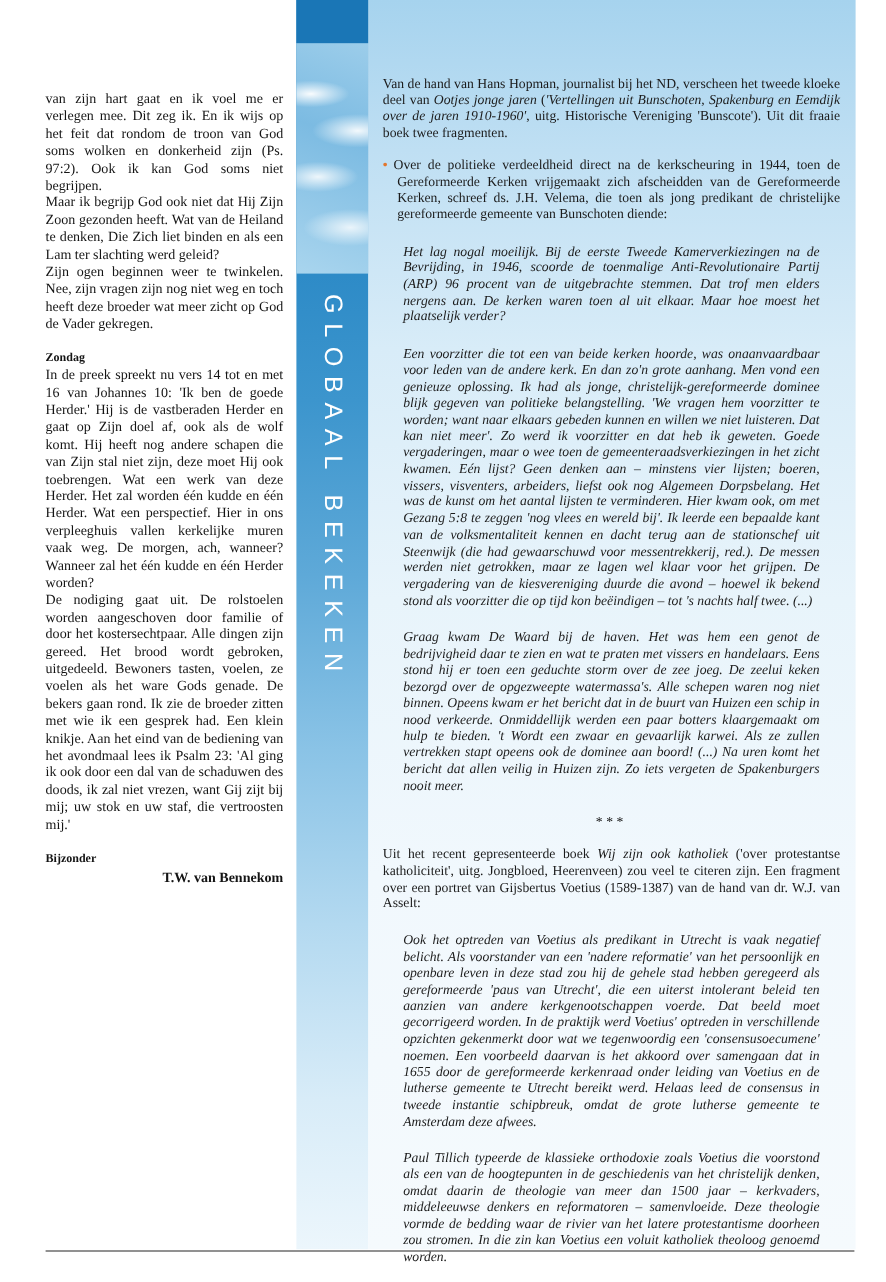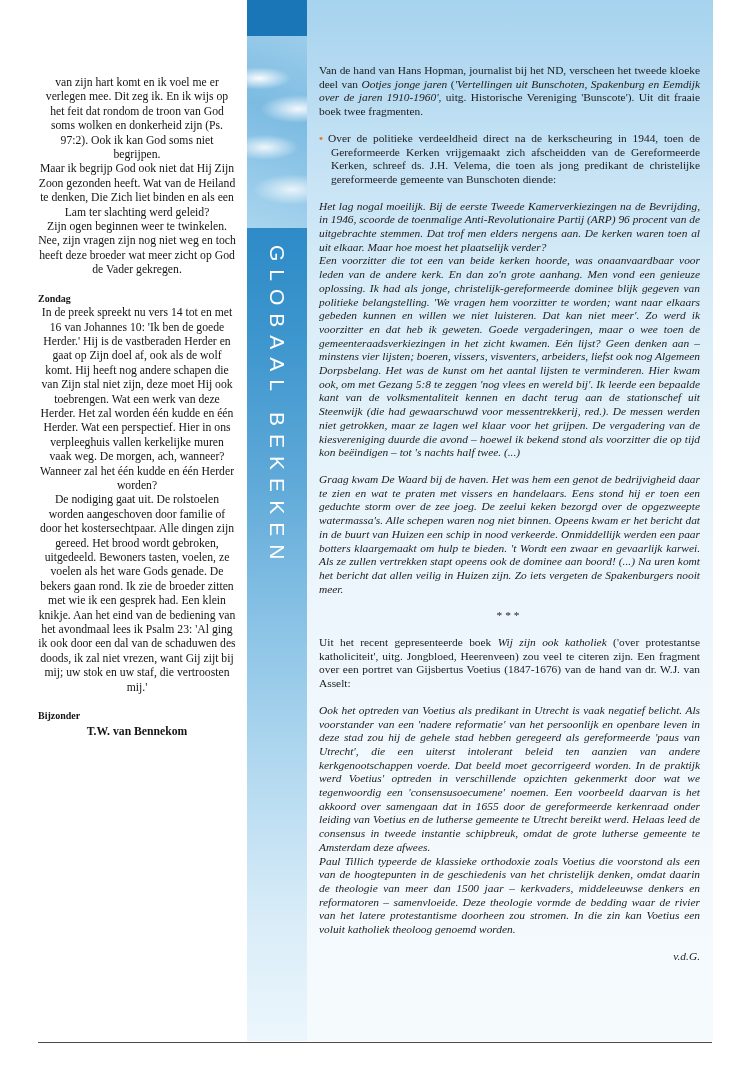--- a/index.html
+++ b/index.html
@@ -6,21 +6,21 @@
   .page{
     position:relative;width:738px;height:1068px;background:#ffffff;
     font-family:"Liberation Serif", serif;color:#111;overflow:hidden;
   }
 
   
   .left-col{
     position:absolute;left:38px;top:76px;width:198px;
     font-size:11.7px;line-height:14.4px;text-align:justify;color:#141414;
   }
-  .left-col p{margin:0;text-align:center;}
+  .left-col p{margin:0;}
   .left-col h3{
     margin:14px 0 0 0;font-size:10px;line-height:14.4px;font-weight:bold;
   }
   .author{font-weight:bold;text-align:right;margin-top:2px !important;}
 
   
   .banner{
     position:absolute;left:247px;top:0;width:60px;height:1041px;
     background:linear-gradient(180deg,#1f7fbe 0%,#2b89c6 20%,#3c95cd 32%,
       #5ea9d8 46%,#8ac3e6 60%,#b3d9f0 74%,#d8ecf8 88%,#ecf6fc 100%);
@@ -52,21 +52,21 @@
   .right-panel{
     position:absolute;left:307px;top:0;width:406px;height:1041px;
     background:linear-gradient(180deg,#a6d3ee 0%,#bfdff3 12%,#d8ecf8 28%,
       #e8f4fb 48%,#f1f8fd 70%,#f5fafd 100%);
   }
   .right-col{
     position:absolute;left:319px;top:64px;width:381px;
     font-size:11.4px;line-height:13.7px;text-align:justify;color:#1b1b1b;
   }
   .right-col .block{margin:0 0 13px 0;}
-  .right-col p{margin:0;}
+  .right-col p{margin:17px;}
   .quote{font-style:italic;}
   .bullet-item{padding-left:12px;text-indent:-12px;}
   .bullet{color:#e2762d;font-weight:bold;padding-right:5px;font-style:normal;}
   .separator{text-align:center;letter-spacing:3px;font-style:normal;margin:4px 0 13px 0 !important;}
   .signature{text-align:right;font-style:italic;}
   .ital{font-style:italic;}
 
   
   .footer-rule{
     position:absolute;left:38px;top:1042px;width:674px;height:1px;background:#4a4a4a;
@@ -79,21 +79,21 @@
   .footer .mag{position:absolute;left:0;top:0;}
   .footer .date{position:absolute;left:442px;top:0;}
   .footer .pageno{position:absolute;right:0;top:0;letter-spacing:0.5px;}
 </style>
 </head>
 <body>
 
 <div class="page">
 
   <div class="left-col">
-    <p>van zijn hart komt en ik voel me er verlegen mee. Dit zeg ik. En ik wijs op het feit dat rondom de troon van God soms wolken en donkerheid zijn (Ps. 97:2). Ook ik kan God soms niet begrijpen.</p>
+    <p>van zijn hart gaat en ik voel me er verlegen mee. Dit zeg ik. En ik wijs op het feit dat rondom de troon van God soms wolken en donkerheid zijn (Ps. 97:2). Ook ik kan God soms niet begrijpen.</p>
     <p>Maar ik begrijp God ook niet dat Hij Zijn Zoon gezonden heeft. Wat van de Heiland te denken, Die Zich liet binden en als een Lam ter slachting werd geleid?</p>
     <p>Zijn ogen beginnen weer te twinkelen. Nee, zijn vragen zijn nog niet weg en toch heeft deze broeder wat meer zicht op God de Vader gekregen.</p>
     <h3>Zondag</h3>
     <p>In de preek spreekt nu vers 14 tot en met 16 van Johannes 10: 'Ik ben de goede Herder.' Hij is de vastberaden Herder en gaat op Zijn doel af, ook als de wolf komt. Hij heeft nog andere schapen die van Zijn stal niet zijn, deze moet Hij ook toebrengen. Wat een werk van deze Herder. Het zal worden één kudde en één Herder. Wat een perspectief. Hier in ons verpleeghuis vallen kerkelijke muren vaak weg. De morgen, ach, wanneer? Wanneer zal het één kudde en één Herder worden?</p>
     <p>De nodiging gaat uit. De rolstoelen worden aangeschoven door familie of door het kostersechtpaar. Alle dingen zijn gereed. Het brood wordt gebroken, uitgedeeld. Bewoners tasten, voelen, ze voelen als het ware Gods genade. De bekers gaan rond. Ik zie de broeder zitten met wie ik een gesprek had. Een klein knikje. Aan het eind van de bediening van het avondmaal lees ik Psalm 23: 'Al ging ik ook door een dal van de schaduwen des doods, ik zal niet vrezen, want Gij zijt bij mij; uw stok en uw staf, die vertroosten mij.'</p>
     <h3>Bijzonder</h3>
     <p class="author">T.W. van Bennekom</p>
   </div>
 
   <div class="banner">
@@ -117,21 +117,21 @@
       <p>Een voorzitter die tot een van beide kerken hoorde, was onaanvaardbaar voor leden van de andere kerk. En dan zo'n grote aanhang. Men vond een genieuze oplossing. Ik had als jonge, christelijk-gereformeerde dominee blijk gegeven van politieke belangstelling. 'We vragen hem voorzitter te worden; want naar elkaars gebeden kunnen en willen we niet luisteren. Dat kan niet meer'. Zo werd ik voorzitter en dat heb ik geweten. Goede vergaderingen, maar o wee toen de gemeenteraadsverkiezingen in het zicht kwamen. Eén lijst? Geen denken aan – minstens vier lijsten; boeren, vissers, visventers, arbeiders, liefst ook nog Algemeen Dorpsbelang. Het was de kunst om het aantal lijsten te verminderen. Hier kwam ook, om met Gezang 5:8 te zeggen 'nog vlees en wereld bij'. Ik leerde een bepaalde kant van de volksmentaliteit kennen en dacht terug aan de stationschef uit Steenwijk (die had gewaarschuwd voor messentrekkerij, red.). De messen werden niet getrokken, maar ze lagen wel klaar voor het grijpen. De vergadering van de kiesvereniging duurde die avond – hoewel ik bekend stond als voorzitter die op tijd kon beëindigen – tot 's nachts half twee. (...)</p>
     </div>
 
 
     <div class="block quote">
       <p>Graag kwam De Waard bij de haven. Het was hem een genot de bedrijvigheid daar te zien en wat te praten met vissers en handelaars. Eens stond hij er toen een geduchte storm over de zee joeg. De zeelui keken bezorgd over de opgezweepte watermassa's. Alle schepen waren nog niet binnen. Opeens kwam er het bericht dat in de buurt van Huizen een schip in nood verkeerde. Onmiddellijk werden een paar botters klaargemaakt om hulp te bieden. 't Wordt een zwaar en gevaarlijk karwei. Als ze zullen vertrekken stapt opeens ook de dominee aan boord! (...) Na uren komt het bericht dat allen veilig in Huizen zijn. Zo iets vergeten de Spakenburgers nooit meer.</p>
     </div>
 
     <p class="block separator">***</p>
 
-    <p class="block"><span>Uit het recent gepresenteerde boek </span><span class="ital">Wij zijn ook katholiek</span><span> ('over protestantse katholiciteit', uitg. Jongbloed, Heerenveen) zou veel te citeren zijn. Een fragment over een portret van Gijsbertus Voetius (1847-1676) van de hand van dr. W.J. van Asselt:</span></p>
+    <p class="block"><span>Uit het recent gepresenteerde boek </span><span class="ital">Wij zijn ook katholiek</span><span> ('over protestantse katholiciteit', uitg. Jongbloed, Heerenveen) zou veel te citeren zijn. Een fragment over een portret van Gijsbertus Voetius (1589-1387) van de hand van dr. W.J. van Asselt:</span></p>
 
     <div class="block quote">
       <p>Ook het optreden van Voetius als predikant in Utrecht is vaak negatief belicht. Als voorstander van een 'nadere reformatie' van het persoonlijk en openbare leven in deze stad zou hij de gehele stad hebben geregeerd als gereformeerde 'paus van Utrecht', die een uiterst intolerant beleid ten aanzien van andere kerkgenootschappen voerde. Dat beeld moet gecorrigeerd worden. In de praktijk werd Voetius' optreden in verschillende opzichten gekenmerkt door wat we tegenwoordig een 'consensusoecumene' noemen. Een voorbeeld daarvan is het akkoord over samengaan dat in 1655 door de gereformeerde kerkenraad onder leiding van Voetius en de lutherse gemeente te Utrecht bereikt werd. Helaas leed de consensus in tweede instantie schipbreuk, omdat de grote lutherse gemeente te Amsterdam deze afwees.</p>
       <p>Paul Tillich typeerde de klassieke orthodoxie zoals Voetius die voorstond als een van de hoogtepunten in de geschiedenis van het christelijk denken, omdat daarin de theologie van meer dan 1500 jaar – kerkvaders, middeleeuwse denkers en reformatoren – samenvloeide. Deze theologie vormde de bedding waar de rivier van het latere protestantisme doorheen zou stromen. In die zin kan Voetius een voluit katholiek theoloog genoemd worden.</p>
     </div>
 
     <p class="signature">v.d.G.</p>
   </div>
 
   <div class="footer-rule"></div>

